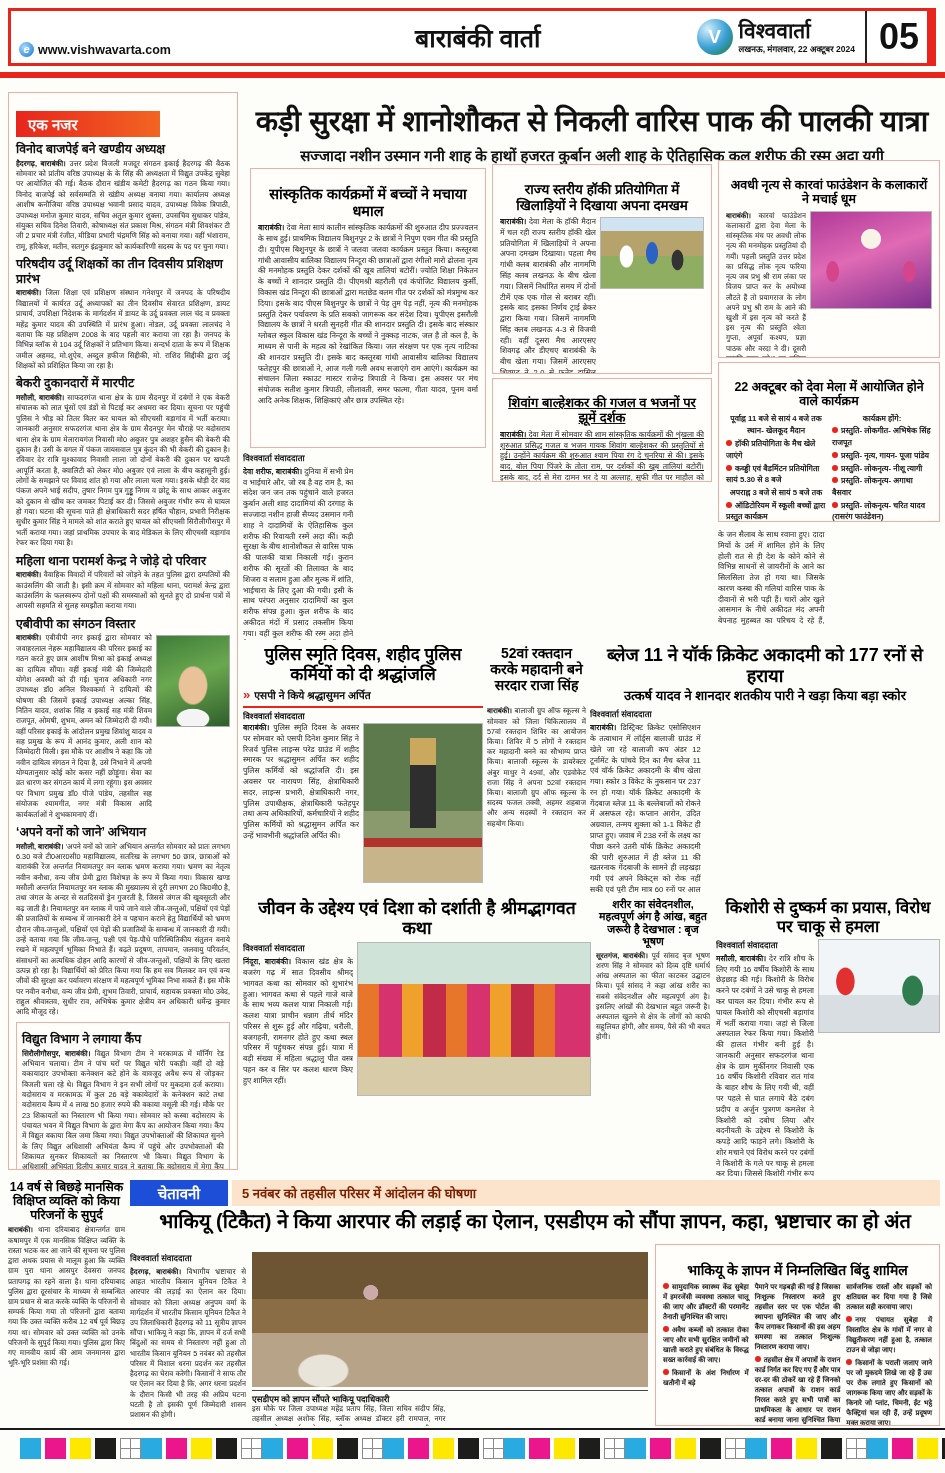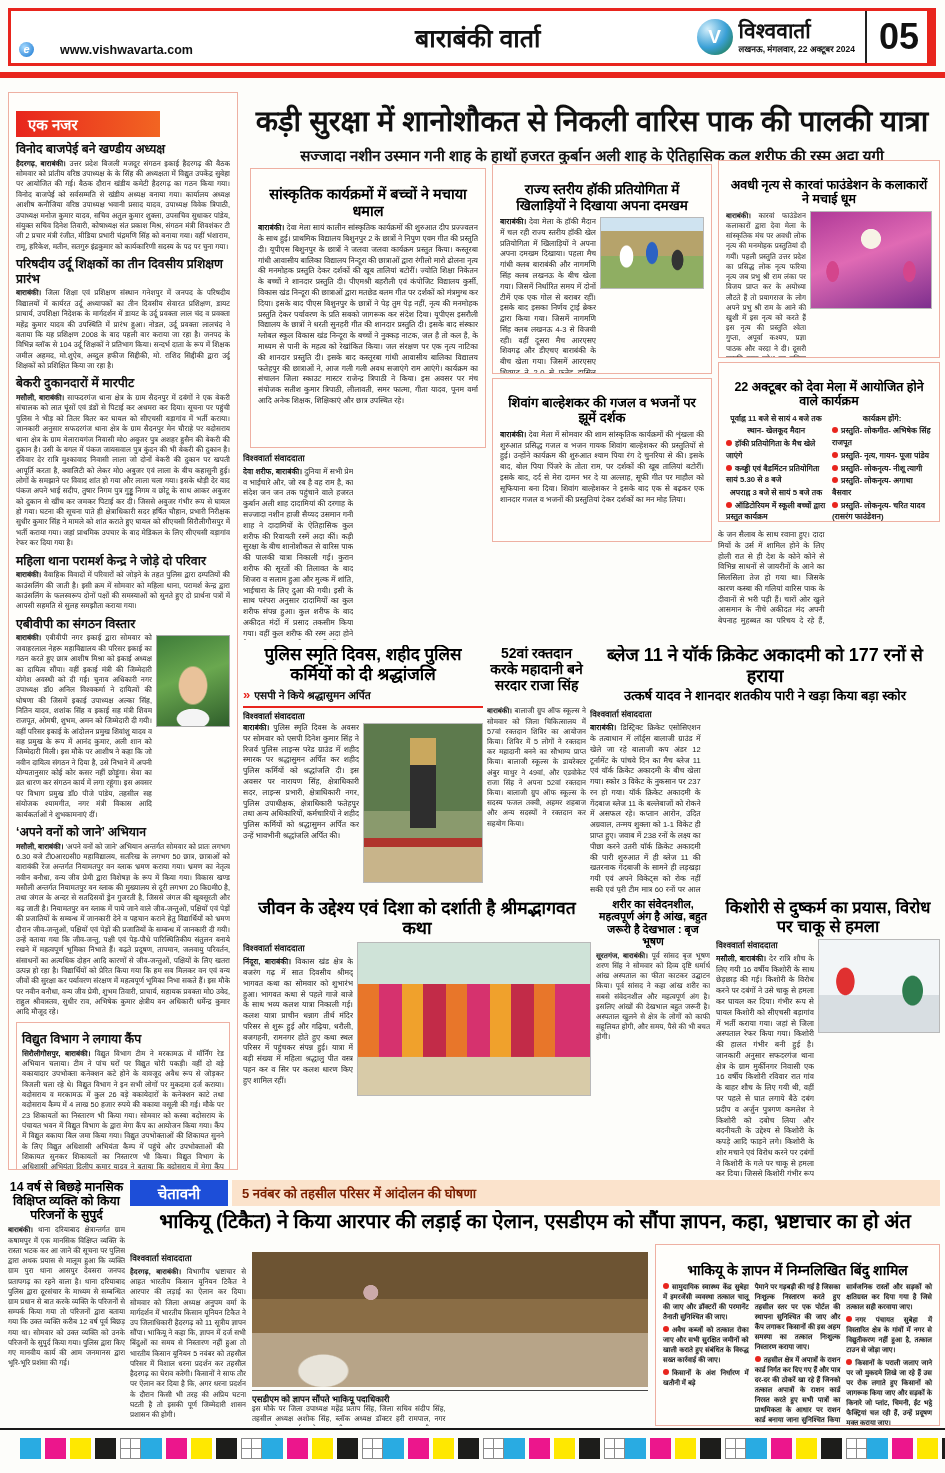--- a/index.html
+++ b/index.html
@@ -14,21 +14,21 @@
   .dl{font-weight:bold;}
   .byl{font-weight:bold;font-size:8.4px;display:block;margin:1px 0 2px;}
   .ph{float:right;margin:0 0 3px 4px;border:1px solid #b9b9b9;}
   
   .masthead{left:8px;top:8px;width:928px;height:58px;border:3px solid #e8251d;border-right-width:9px;
             display:flex;align-items:center;background:#fff;}
   .mh-left{display:flex;align-items:center;gap:4px;width:240px;padding-left:8px;align-self:flex-end;margin-bottom:6px;}
   .e-icon{width:15px;height:15px;border-radius:50%;flex:0 0 15px;
           background:radial-gradient(circle at 35% 35%,#a8dbff,#1273d0);color:#fff;font-weight:bold;
           font-size:11px;line-height:15px;text-align:center;font-style:italic;}
-  .site{font-weight:bold;font-size:12.5px;margin-left:22px;}
+  .site{font-weight:bold;font-size:12.5px;}
   .mh-center{flex:1;text-align:center;font-size:25px;font-weight:bold;}
   .mh-right{display:flex;align-items:center;gap:6px;}
   .logo-circle{width:36px;height:36px;border-radius:50%;color:#fff;display:flex;align-items:center;
           justify-content:center;font-weight:bold;font-size:19px;
           background:radial-gradient(circle at 30% 28%,#d2eefb,#3aa0d6 52%,#1d7a3e 95%);}
   .logo-name{font-size:21px;font-weight:bold;line-height:1.05;}
   .logo-date{font-size:8.5px;font-weight:bold;}
   .pagenum{border-left:2px solid #222;margin-left:10px;padding:0 8px 0 12px;font-size:36px;font-weight:bold;align-self:stretch;display:flex;align-items:center;}
   .red-rule{left:0;top:72px;width:945px;height:6px;background:#e8251d;}
   
@@ -174,21 +174,21 @@
     <div class="ph hockeyph"></div>
     <p class="body"><span class="dl">बाराबंकी।</span> <span>देवा मेला के हॉकी मैदान में चल रही राज्य स्तरीय हॉकी खेल प्रतियोगिता में खिलाड़ियों ने अपना अपना दमखम दिखाया। पहला मैच गांधी क्लब बाराबंकी और नागमणि सिंह क्लब लखनऊ के बीच खेला गया। जिसमें निर्धारित समय में दोनों टीमें एक एक गोल से बराबर रहीं। इसके बाद इसका निर्णय ट्राई ब्रेकर द्वारा किया गया। जिसमें नागमणि सिंह क्लब लखनऊ 4-3 से विजयी रही। वहीं दूसरा मैच आरएसए शिवगढ़ और डीएचए बाराबंकी के बीच खेला गया। जिसमें आरएसए शिवगढ़ ने 2-0 से फतेह हासिल की। इस टीम में पहला गोल सर्बजीत की तरफ से 40वें मिनट में किया गया और दूसरा गोल प्रियांशु रंजन ने 50वें मिनट में करके, मैच अपने पक्ष में कर लिया। इस अवसर पर हॉकी प्रतियोगिता के आयोजक, रुखाउद्दीन फिदवई, मोहम्मद फारुख, राम आशीष वर्मा, मुनीब अहमद, विवेक कुमार, शकील अहमद, अरमान वारसी, जफर अहमद आदि लोग उपस्थित रहे।</span></p>
   </section>
 
   <section class="abs bx" style="left:718px;top:160px;width:222px;height:198px;">
     <h3 class="hd" style="font-size:12.5px;margin-bottom:4px;">अवधी नृत्य से कारवां फाउंडेशन के कलाकारों ने मचाई धूम</h3>
     <div class="ph awadhiph"></div>
     <p class="body" style="font-size:7.2px;"><span class="dl">बाराबंकी।</span> <span>कारवां फाउंडेशन कलाकारों द्वारा देवा मेला के सांस्कृतिक मंच पर अवधी लोक नृत्य की मनमोहक प्रस्तुतियां दी गयीं। पहली प्रस्तुति उत्तर प्रदेश का प्रसिद्ध लोक नृत्य फरिया नृत्य जब प्रभु श्री राम लंका पर विजय प्राप्त कर के अयोध्या लौटते हैं तो प्रयागराज के लोग अपने प्रभु श्री राम के आने की खुशी में इस नृत्य को करते हैं इस नृत्य की प्रस्तुति श्वेता गुप्ता, अपूर्वा कश्यप, प्रज्ञा पाठक और वरदा ने दी। दूसरी प्रस्तुति उत्तर प्रदेश का प्रसिद्ध लोक नृत्य कजरी जिसे श्वेता, प्रज्ञा, वरदा ने प्रस्तुत किया, इसके बाद राधा कान्हा के बुलावे बरसाने में इस नृत्य की प्रस्तुति वरदा, श्वेता व प्रज्ञा के द्वारा दी गयी। पिया मेहंदी लिया दा मोती झील से और रास नृत्य, कान्हा रे थोड़ा सा प्यार दे, आदि मनमोहक नृत्यों की प्रस्तुतियां देकर कलाकारों ने दर्शकों की खूब तालियां बटोरीं। फाउंडेशन के संस्थापक अध्यक्ष राजू श्रीवास्तव सहित सभी कलाकारों को मोमेंटो देकर सम्मानित भी किया गया।</span></p>
   </section>
 
-  <section class="abs bx" style="left:492px;top:378px;width:220px;height:164px;">
+  <section class="abs bx" style="left:492px;top:378px;width:220px;height:104px;text-decoration:underline;">
     <h3 class="hd" style="font-size:13px;margin-bottom:4px;">शिवांग बाल्हेशकर की गजल व भजनों पर झूमें दर्शक</h3>
     <p class="body"><span class="dl">बाराबंकी।</span> <span>देवा मेला में सोमवार की शाम सांस्कृतिक कार्यक्रमों की शृंखला की शुरुआत प्रसिद्ध गजल व भजन गायक शिवांग बाल्हेशकर की प्रस्तुतियों से हुई। उन्होंने कार्यक्रम की शुरुआत श्याम पिया रंग दे चुनरिया से की। इसके बाद, बोल पिया पिंजरे के तोता राम, पर दर्शकों की खूब तालियां बटोरीं। इसके बाद, दर्द से मेरा दामन भर दे या अल्लाह, सूफी गीत पर माहौल को सूफियाना बना दिया। शिवांग बाल्हेशकर ने इसके बाद एक से बढ़कर एक शानदार गजल व भजनों की प्रस्तुतियां देकर दर्शकों का मन मोह लिया।</span></p>
   </section>
 
   <section class="abs bx" style="left:718px;top:362px;width:222px;height:160px;">
     <h3 class="hd" style="font-size:12.5px;margin-bottom:3px;">22 अक्टूबर को देवा मेला में आयोजित होने वाले कार्यक्रम</h3>
     <div style="display:flex;gap:6px;">
       <ul class="sched" style="flex:1;">
         <li class="c"><span>पूर्वाह्न 11 बजे से सायं 4 बजे तक</span></li>
         <li class="c"><span>स्थान- खेलकूद मैदान</span></li>

